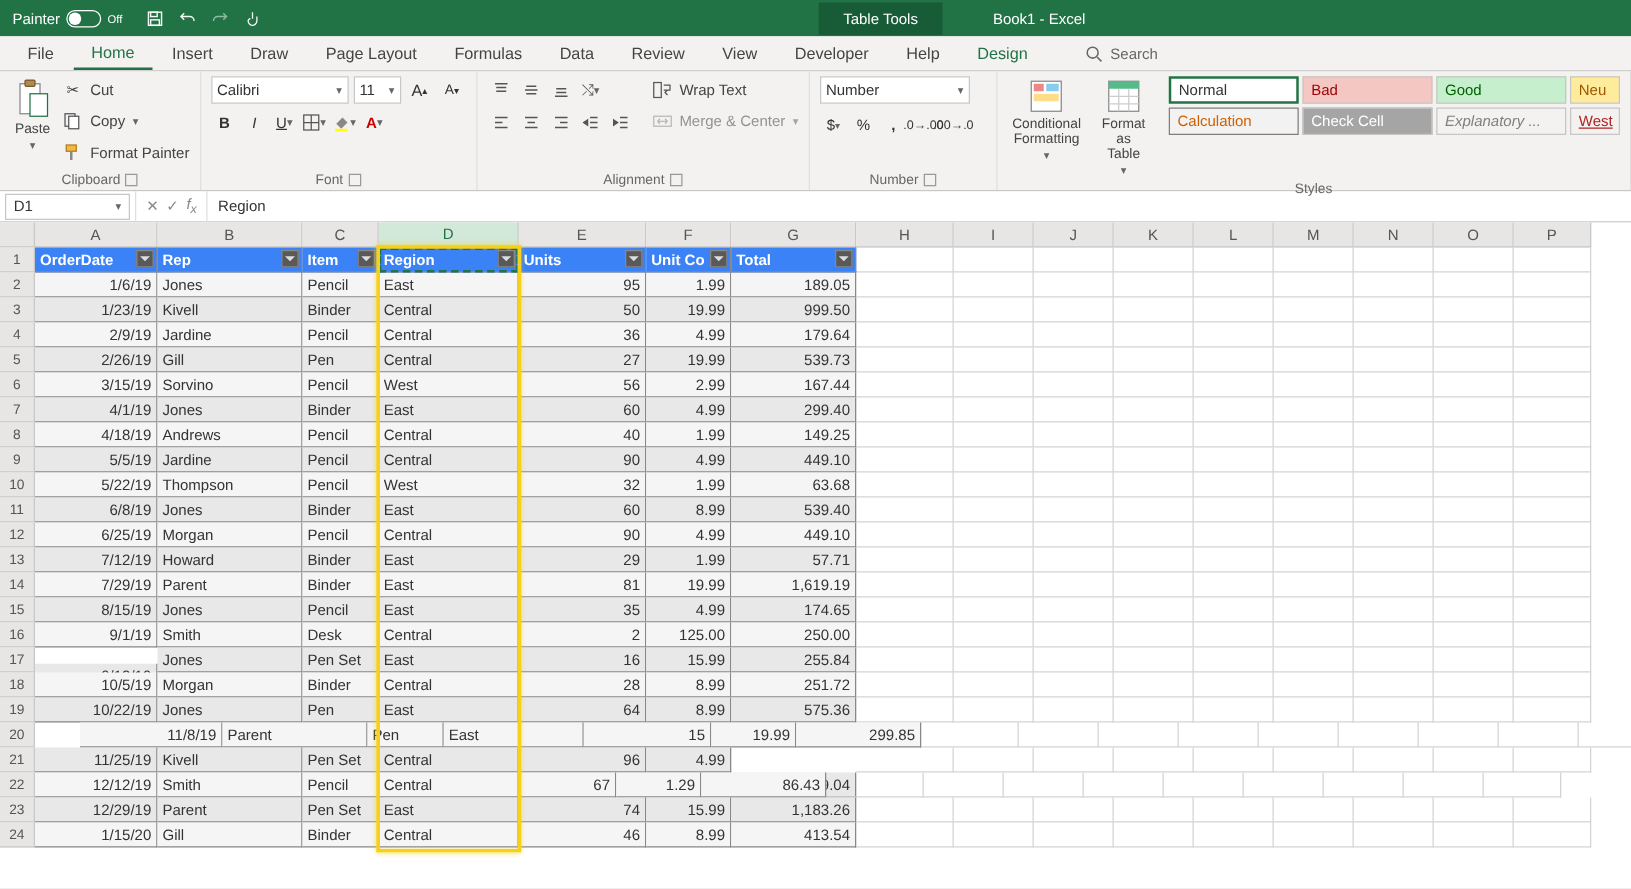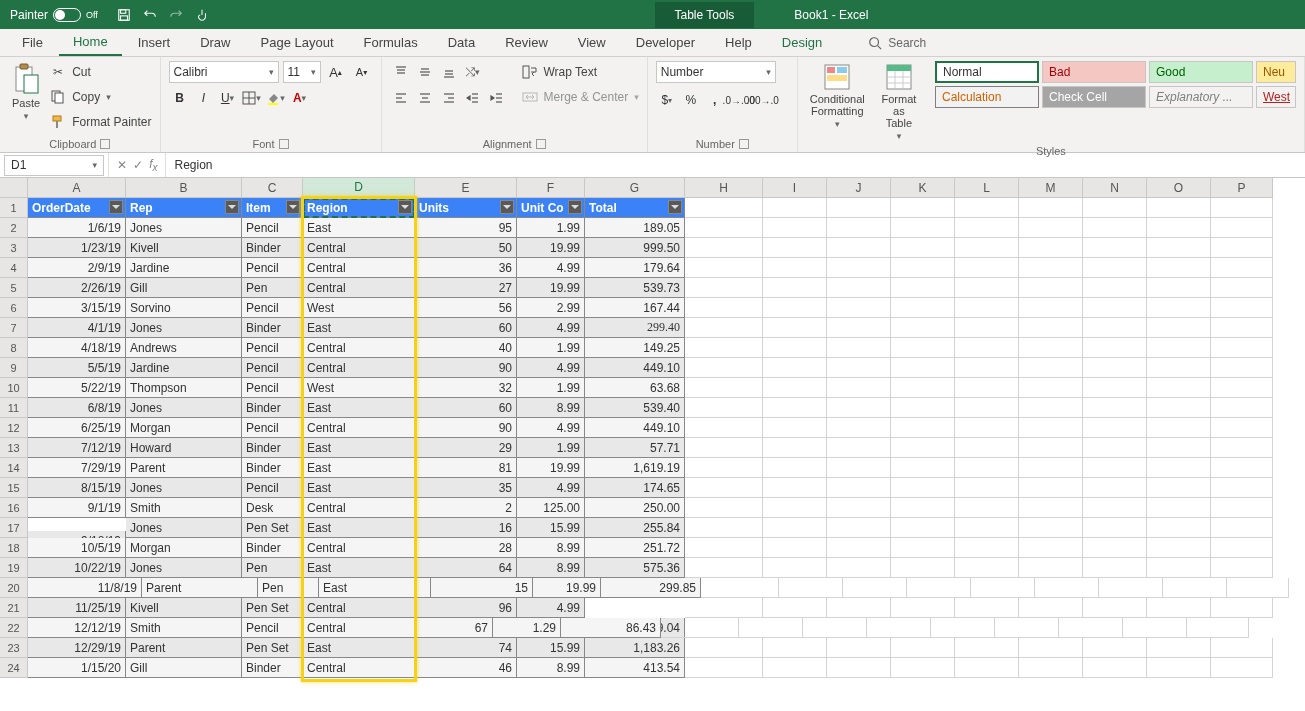--- a/index.html
+++ b/index.html
@@ -618,21 +618,21 @@
         <div class="cell" style="width: 64px;"></div>
         <div class="cell" style="width: 62px;"></div>
       </div>
       <div class="row-cells">
         <div class="cell table-border-cell stripe-a num" style="width: 98px;">4/1/19</div>
         <div class="cell table-border-cell stripe-a txt" style="width: 116px;">Jones</div>
         <div class="cell table-border-cell stripe-a txt" style="width: 61px;">Binder</div>
         <div class="cell table-border-cell stripe-a txt" style="width: 112px;">East</div>
         <div class="cell table-border-cell stripe-a num" style="width: 102px;">60</div>
         <div class="cell table-border-cell stripe-a num" style="width: 68px;">4.99</div>
-        <div class="cell table-border-cell stripe-a num" style="width: 100px; font-family: Liberation Serif, serif;">299.40</div>
+        <div class="cell table-border-cell stripe-a num" style="width: 100px;">299.40</div>
         <div class="cell" style="width: 78px;"></div>
         <div class="cell" style="width: 64px;"></div>
         <div class="cell" style="width: 64px;"></div>
         <div class="cell" style="width: 64px;"></div>
         <div class="cell" style="width: 64px;"></div>
         <div class="cell" style="width: 64px;"></div>
         <div class="cell" style="width: 64px;"></div>
         <div class="cell" style="width: 64px;"></div>
         <div class="cell" style="width: 62px;"></div>
       </div>
@@ -846,21 +846,21 @@
         <div class="cell" style="width: 64px;"></div>
         <div class="cell" style="width: 64px;"></div>
         <div class="cell" style="width: 64px;"></div>
         <div class="cell" style="width: 64px;"></div>
         <div class="cell" style="width: 64px;"></div>
         <div class="cell" style="width: 64px;"></div>
         <div class="cell" style="width: 64px;"></div>
         <div class="cell" style="width: 62px;"></div>
       </div>
       <div class="row-cells">
-        <div class="cell table-border-cell stripe-b num" style="width: 114px;">11/8/19</div>
+        <div class="cell table-border-cell stripe-b num" style="width: 114px; margin-left: 36px;">11/8/19</div>
         <div class="cell table-border-cell stripe-b txt" style="width: 116px;">Parent</div>
         <div class="cell table-border-cell stripe-b txt" style="width: 61px;">Pen</div>
         <div class="cell table-border-cell stripe-b txt" style="width: 112px;">East</div>
         <div class="cell table-border-cell stripe-b num" style="width: 102px;">15</div>
         <div class="cell table-border-cell stripe-b num" style="width: 68px;">19.99</div>
         <div class="cell table-border-cell stripe-b num" style="width: 100px;">299.85</div>
         <div class="cell" style="width: 78px;"></div>
         <div class="cell" style="width: 64px;"></div>
         <div class="cell" style="width: 64px;"></div>
         <div class="cell" style="width: 64px;"></div>

